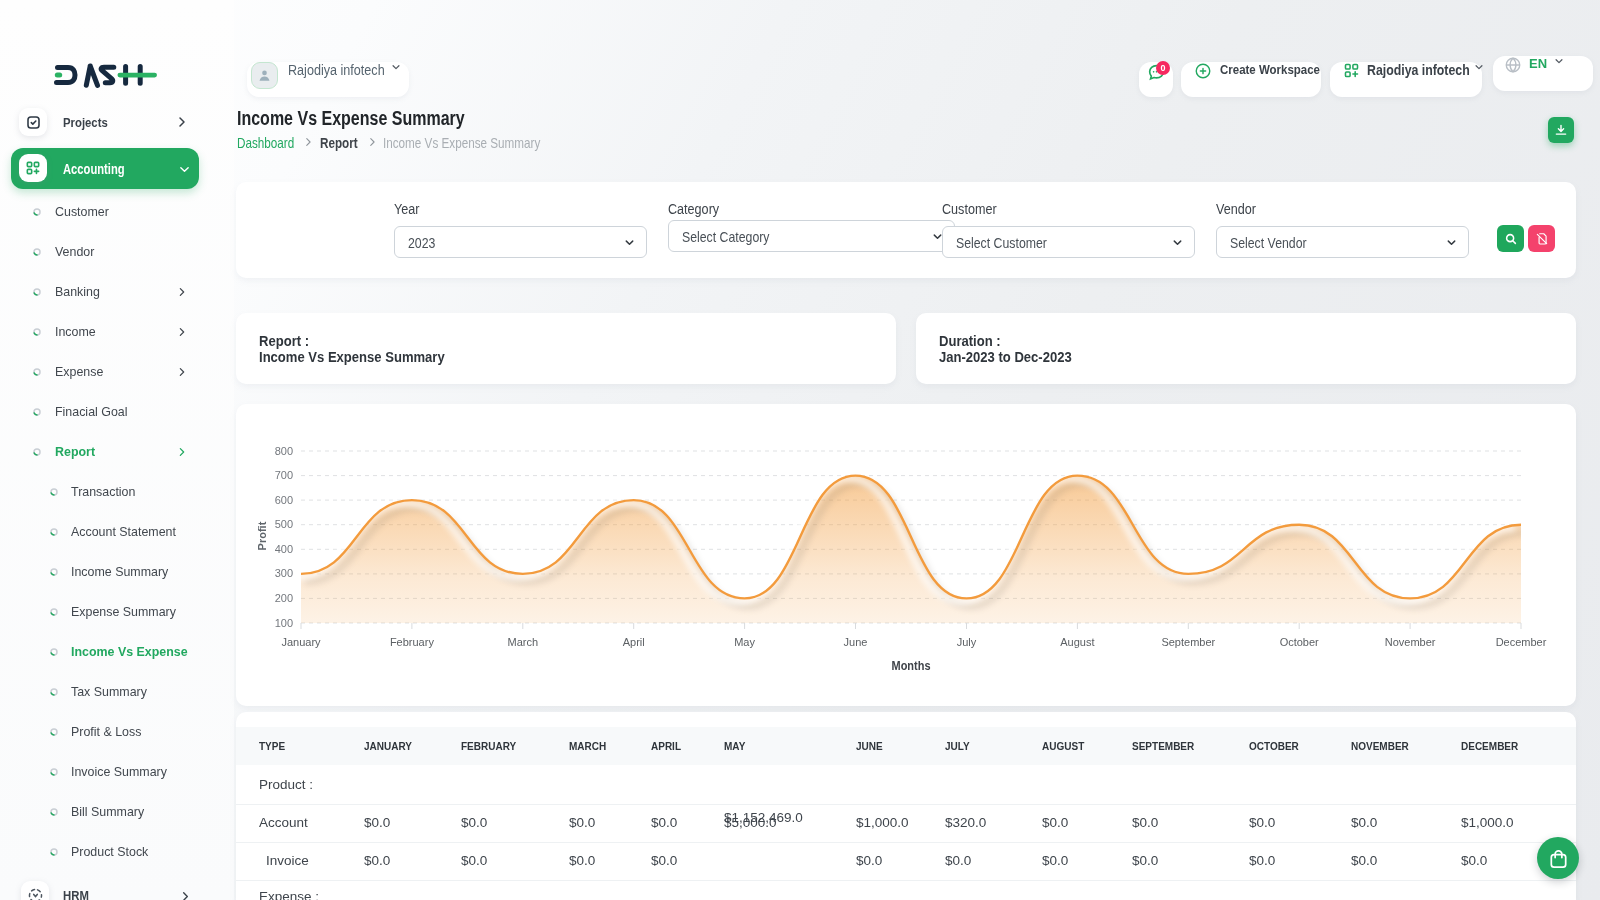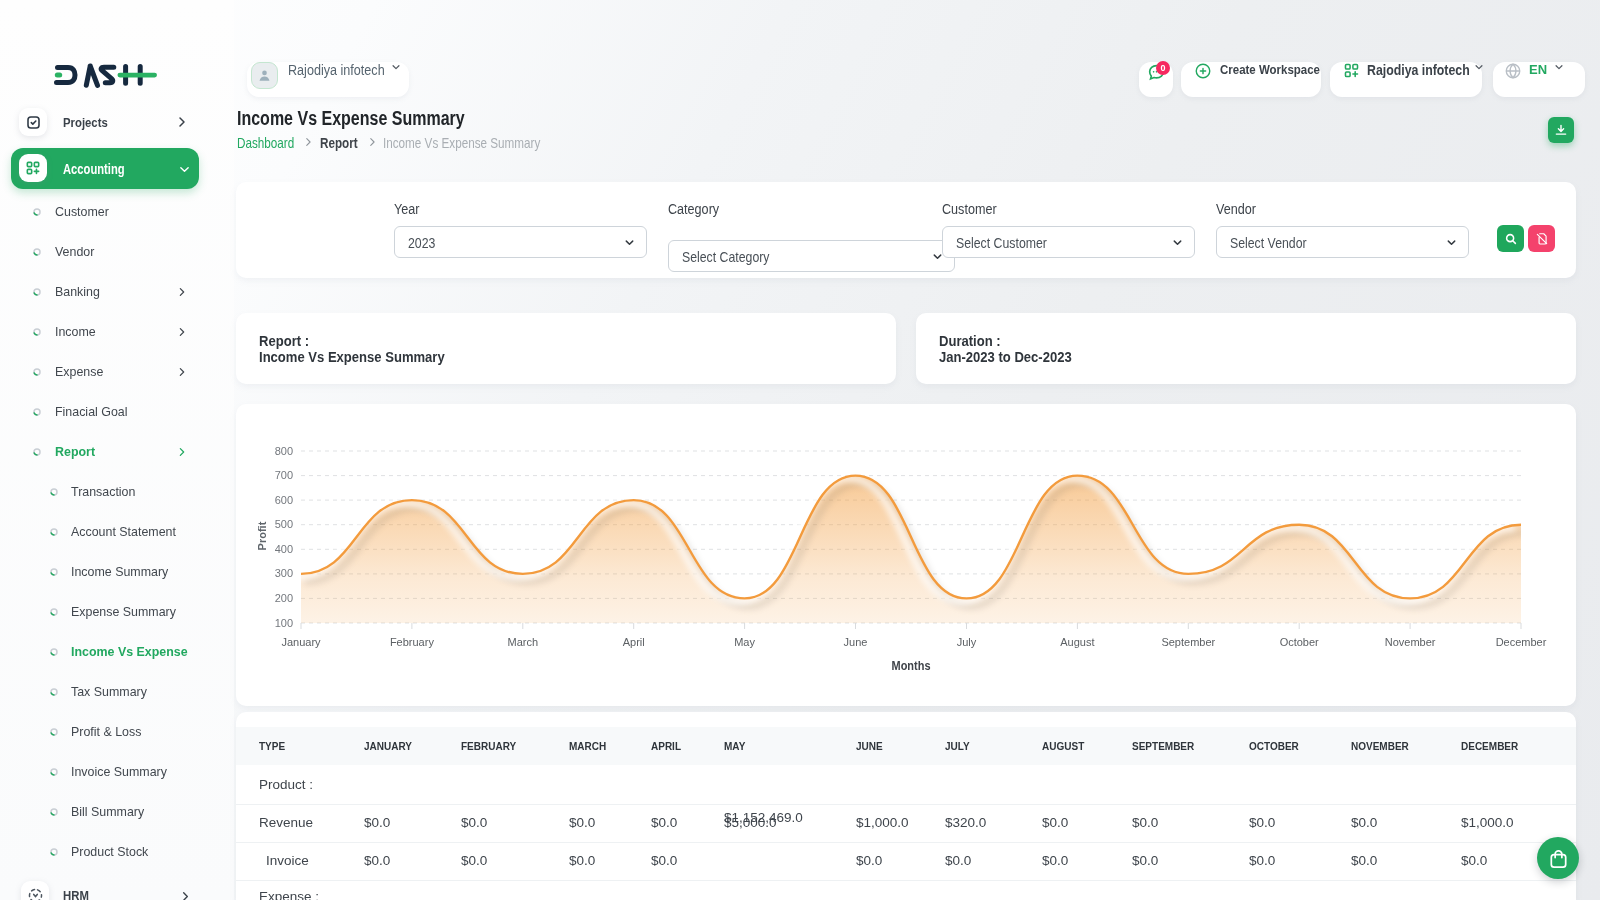--- a/index.html
+++ b/index.html
@@ -211,21 +211,21 @@
       <rect x="14" y="3.5" width="6.5" height="6.5" rx="1.5"></rect>
       <rect x="3.5" y="14" width="6.5" height="6.5" rx="1.5"></rect>
       <path d="M17.2 13.8v6.5M14 17h6.5"></path>
     </svg>
  <span class="cx" style="font-size:14px;font-weight:600;color:#3b4249;margin-left:7px;transform:scaleX(.88);width:99px">Rajodiya infotech</span>
  <svg style="margin-left:8px" width="10" height="10" viewBox="0 0 24 24" fill="none" stroke="#545b63" stroke-width="3" stroke-linecap="round" stroke-linejoin="round">
       <path d="M5 9l7 7 7-7"></path>
     </svg>
 </div>
 
-<div class="pillbtn" style="left:1493px;top:62px;width:92px">
+<div class="pillbtn" style="left:1493px;top:56px;width:100px">
  <svg style="margin-left:11px" width="18" height="18" viewBox="0 0 24 24" fill="none" stroke="#b9bfc6" stroke-width="1.8">
       <circle cx="12" cy="12" r="9"></circle>
       <path d="M3 12h18M12 3c2.6 2.4 3.9 5.6 3.9 9s-1.3 6.6-3.9 9c-2.6-2.4-3.9-5.6-3.9-9S9.4 5.4 12 3z"></path>
     </svg>
  <span style="font-size:13px;font-weight:700;color:#22a860;margin-left:7px">EN</span>
  <svg style="margin-left:7px" width="10" height="10" viewBox="0 0 24 24" fill="none" stroke="#545b63" stroke-width="3" stroke-linecap="round" stroke-linejoin="round">
       <path d="M5 9l7 7 7-7"></path>
     </svg>
 </div>
 
@@ -250,21 +250,21 @@
 <div class="flabel" style="left:394px;top:201px">Year</div>
 <div class="flabel" style="left:668px;top:201px">Category</div>
 <div class="flabel" style="left:942px;top:201px">Customer</div>
 <div class="flabel" style="left:1216px;top:201px">Vendor</div>
 <div class="sel" style="left:394px;top:226px;width:253px">
     <span>2023</span>
     <svg width="11" height="11" viewBox="0 0 24 24" fill="none" stroke="#343a40" stroke-width="3.2" stroke-linecap="round" stroke-linejoin="round">
       <path d="M5 9l7 7 7-7"></path>
     </svg>
   </div>
-<div class="sel" style="left:668px;top:240px;width:287px">
+<div class="sel" style="left:668px;top:220px;width:287px">
     <span>Select Category</span>
     <svg width="11" height="11" viewBox="0 0 24 24" fill="none" stroke="#343a40" stroke-width="3.2" stroke-linecap="round" stroke-linejoin="round">
       <path d="M5 9l7 7 7-7"></path>
     </svg>
   </div>
 <div class="sel" style="left:942px;top:226px;width:253px">
     <span>Select Customer</span>
     <svg width="11" height="11" viewBox="0 0 24 24" fill="none" stroke="#343a40" stroke-width="3.2" stroke-linecap="round" stroke-linejoin="round">
       <path d="M5 9l7 7 7-7"></path>
     </svg>
@@ -371,21 +371,21 @@
 <div class="thead" style="left:569px;top:740px">MARCH</div>
 <div class="thead" style="left:651px;top:740px">APRIL</div>
 <div class="thead" style="left:724px;top:740px">MAY</div>
 <div class="thead" style="left:856px;top:740px">JUNE</div>
 <div class="thead" style="left:945px;top:740px">JULY</div>
 <div class="thead" style="left:1042px;top:740px">AUGUST</div>
 <div class="thead" style="left:1132px;top:740px">SEPTEMBER</div>
 <div class="thead" style="left:1249px;top:740px">OCTOBER</div>
 <div class="thead" style="left:1351px;top:740px">NOVEMBER</div>
 <div class="thead" style="left:1461px;top:740px">DECEMBER</div>
-<div class="tcell" style="left:259px;top:815px">Revenue</div>
+<div class="tcell" style="left:259px;top:815px">Account</div>
 <div class="tcell" style="left:364px;top:815px">$0.0</div>
 <div class="tcell" style="left:461px;top:815px">$0.0</div>
 <div class="tcell" style="left:569px;top:815px">$0.0</div>
 <div class="tcell" style="left:651px;top:815px">$0.0</div>
 <div class="tcell" style="left:724px;top:815px">$5,000.0</div>
 <div class="tcell" style="left:856px;top:815px">$1,000.0</div>
 <div class="tcell" style="left:945px;top:815px">$320.0</div>
 <div class="tcell" style="left:1042px;top:815px">$0.0</div>
 <div class="tcell" style="left:1132px;top:815px">$0.0</div>
 <div class="tcell" style="left:1249px;top:815px">$0.0</div>

